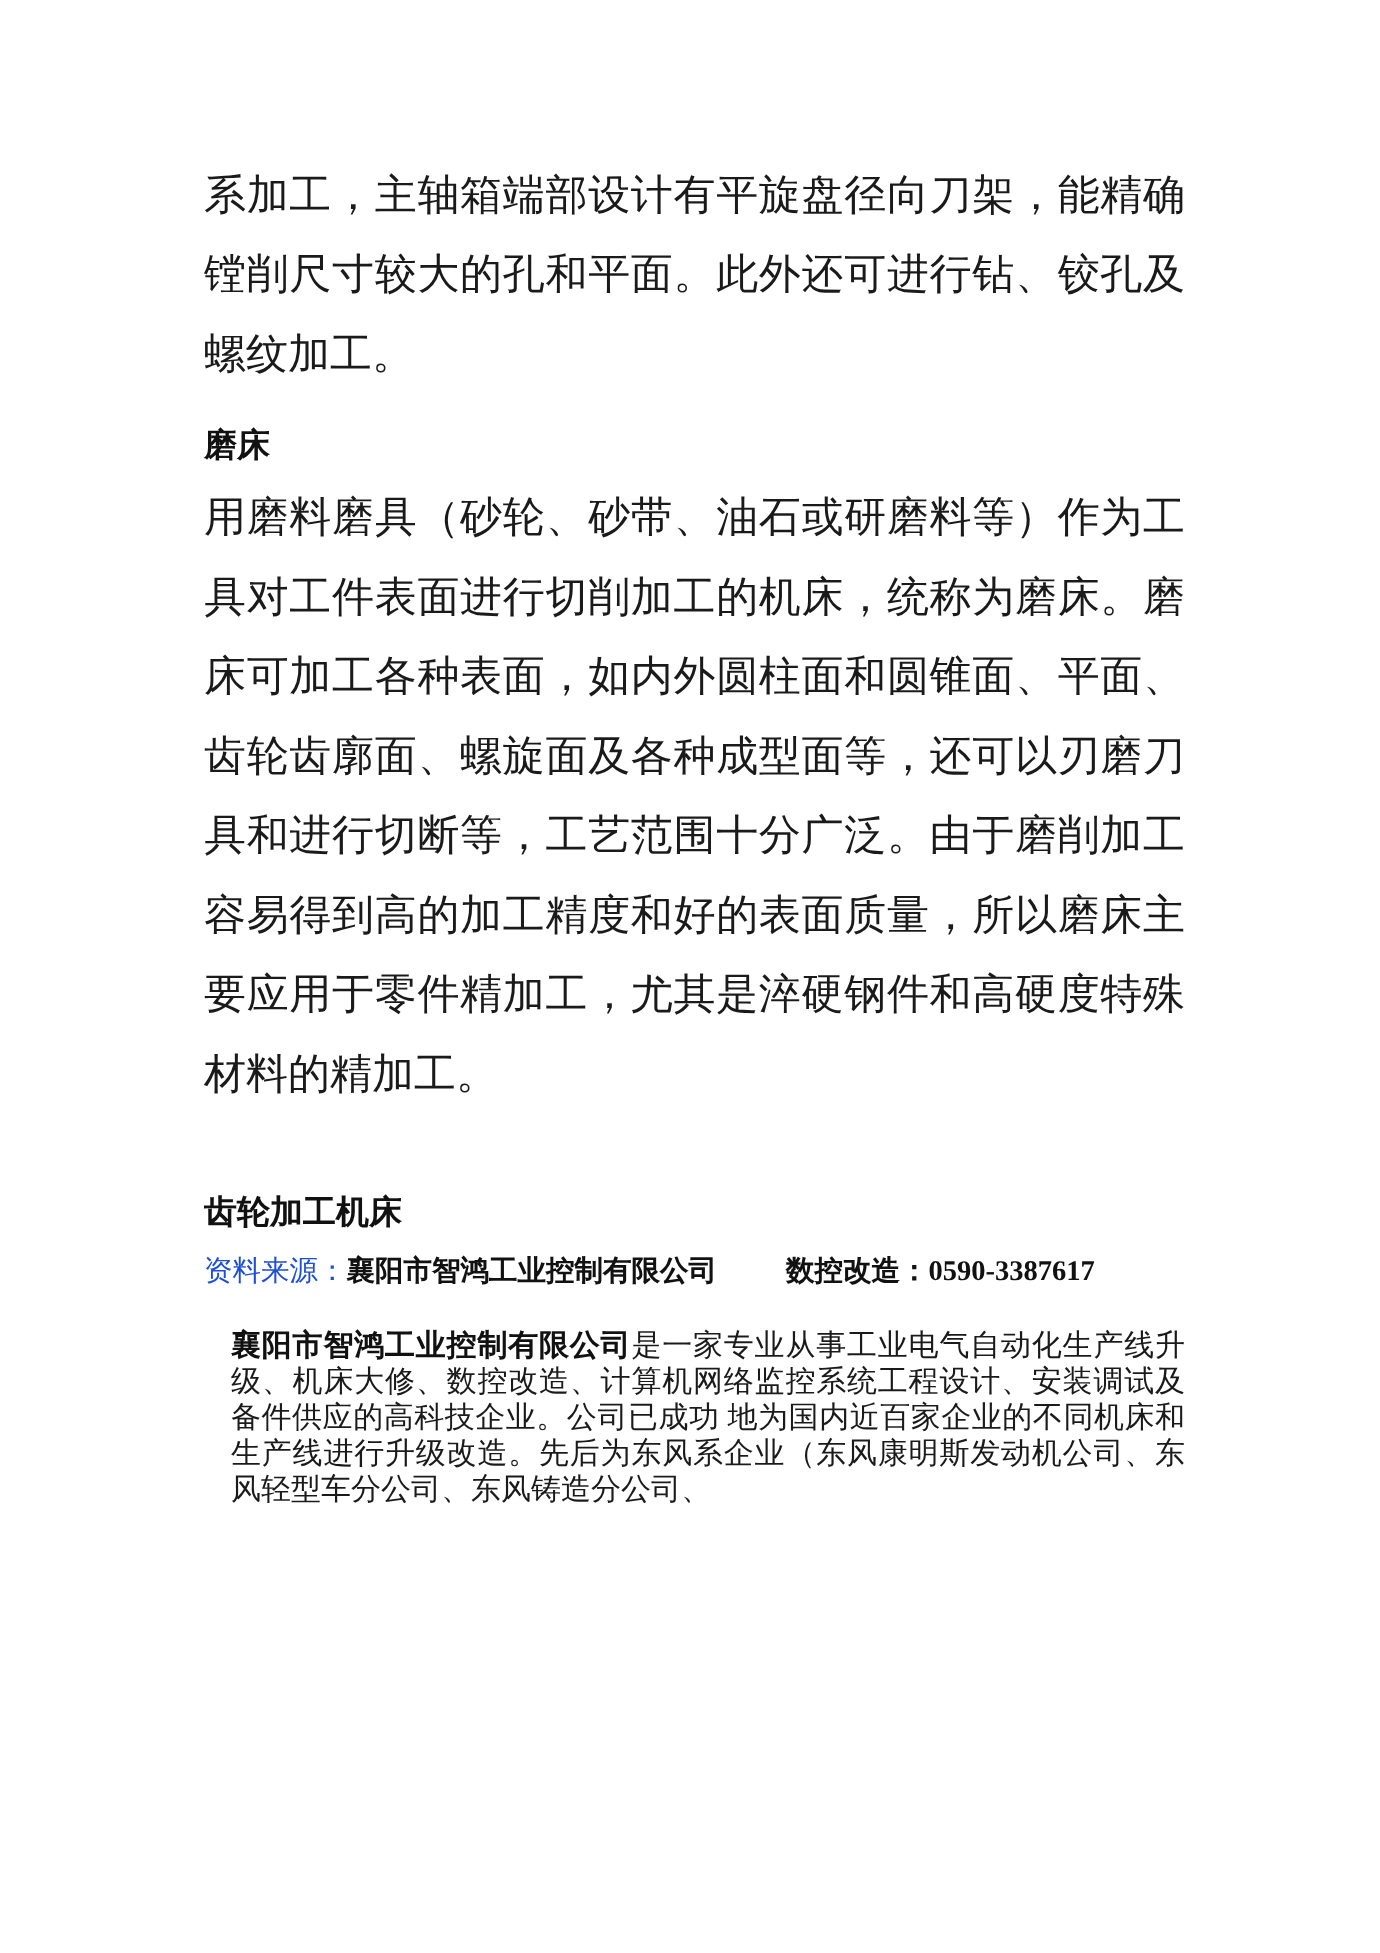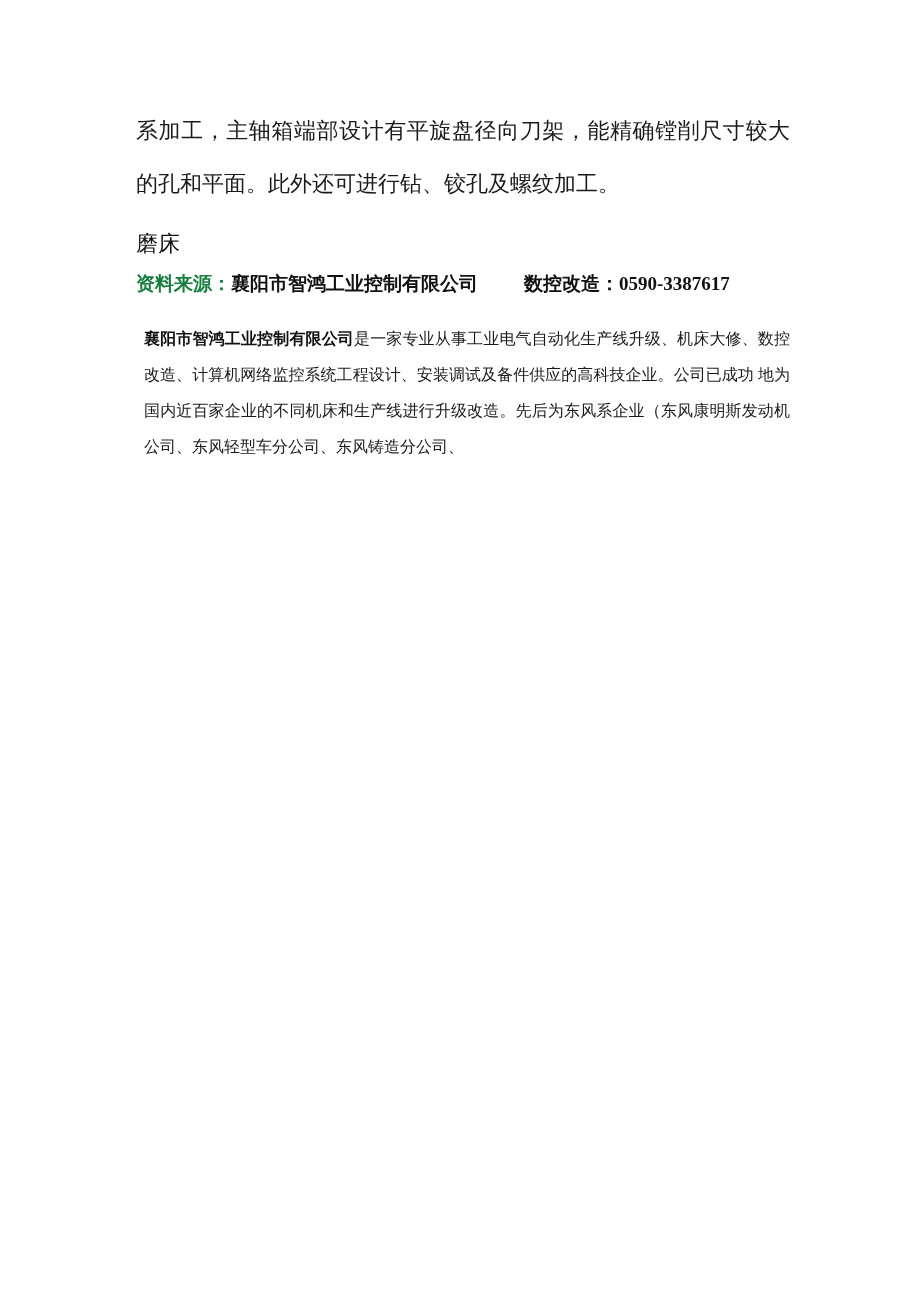--- a/index.html
+++ b/index.html
@@ -30,57 +30,57 @@
   }
   .content {
     position: absolute;
     left: 136px;
     top: 104px;
     width: 654px;
     z-index: 1;
   }
   .para {
     margin: 0;
-    font-size: 22px;
+    font-size: 28px;
     line-height: 53px;
     text-align: justify;
     text-justify: inter-character;
   }
   .heading {
     margin: 0;
     font-size: 22px;
     line-height: 44px;
-    font-weight: normal;
+    font-weight: bold;
     color: #111111;
   }
   .heading-grinder { margin-top: 12px; }
   .heading-drill   { margin-top: 0; }
   .heading-gear    { margin-top: 43px; }
   .source-line {
     margin: 3px 0 0 0;
     font-size: 19px;
     line-height: 30px;
     white-space: nowrap;
   }
   .source-line .label {
-    font-weight: bold;
-    color: #15803d;
+    font-weight: normal;
+    color: #1d4ed8;
   }
   .source-line .bold {
     font-weight: bold;
     color: #111111;
   }
   .source-line .gap {
     display: inline-block;
     width: 46px;
   }
   .footer-para {
-    margin: 22px 0 0 8px;
-    font-size: 16px;
-    line-height: 36px;
+    margin: 22px 0 0 18px;
+    font-size: 20px;
+    line-height: 24px;
     text-align: justify;
     text-justify: inter-character;
     color: #1a1a1a;
   }
   .footer-para .company-bold {
     font-weight: bold;
     color: #111111;
   }
 </style>
 </head>
@@ -88,23 +88,25 @@
 
 <div class="page">
 
 
   <div class="content">
 
     <p class="para">系加工，主轴箱端部设计有平旋盘径向刀架，能精确镗削尺寸较大的孔和平面。此外还可进行钻、铰孔及螺纹加工。</p>
 
     <h2 class="heading heading-grinder">磨床</h2>
 
+    <p class="para">用磨料磨具（砂轮、砂带、油石或研磨料等）作为工具对工件表面进行切削加工的机床，统称为磨床。磨床可加工各种表面，如内外圆柱面和圆锥面、平面、齿轮齿廓面、螺旋面及各种成型面等，还可以刃磨刀具和进行切断等，工艺范围十分广泛。由于磨削加工容易得到高的加工精度和好的表面质量，所以磨床主要应用于零件精加工，尤其是淬硬钢件和高硬度特殊材料的精加工。</p>
 
 
 
+    <h2 class="heading heading-gear">齿轮加工机床</h2>
 
 
     <p class="source-line">
       <span class="label">资料来源：</span><span class="bold">襄阳市智鸿工业控制有限公司</span><span class="gap"></span><span class="bold">数控改造：</span><span class="bold">0590-3387617</span>
     </p>
 
     <p class="footer-para">
       <span class="company-bold">襄阳市智鸿工业控制有限公司</span><span>是一家专业从事工业电气自动化生产线升级、机床大修、数控改造、计算机网络监控系统工程设计、安装调试及备件供应的高科技企业。公司已成功 地为国内近百家企业的不同机床和生产线进行升级改造。先后为东风系企业（东风康明斯发动机公司、东风轻型车分公司、东风铸造分公司、</span>
     </p>
 

